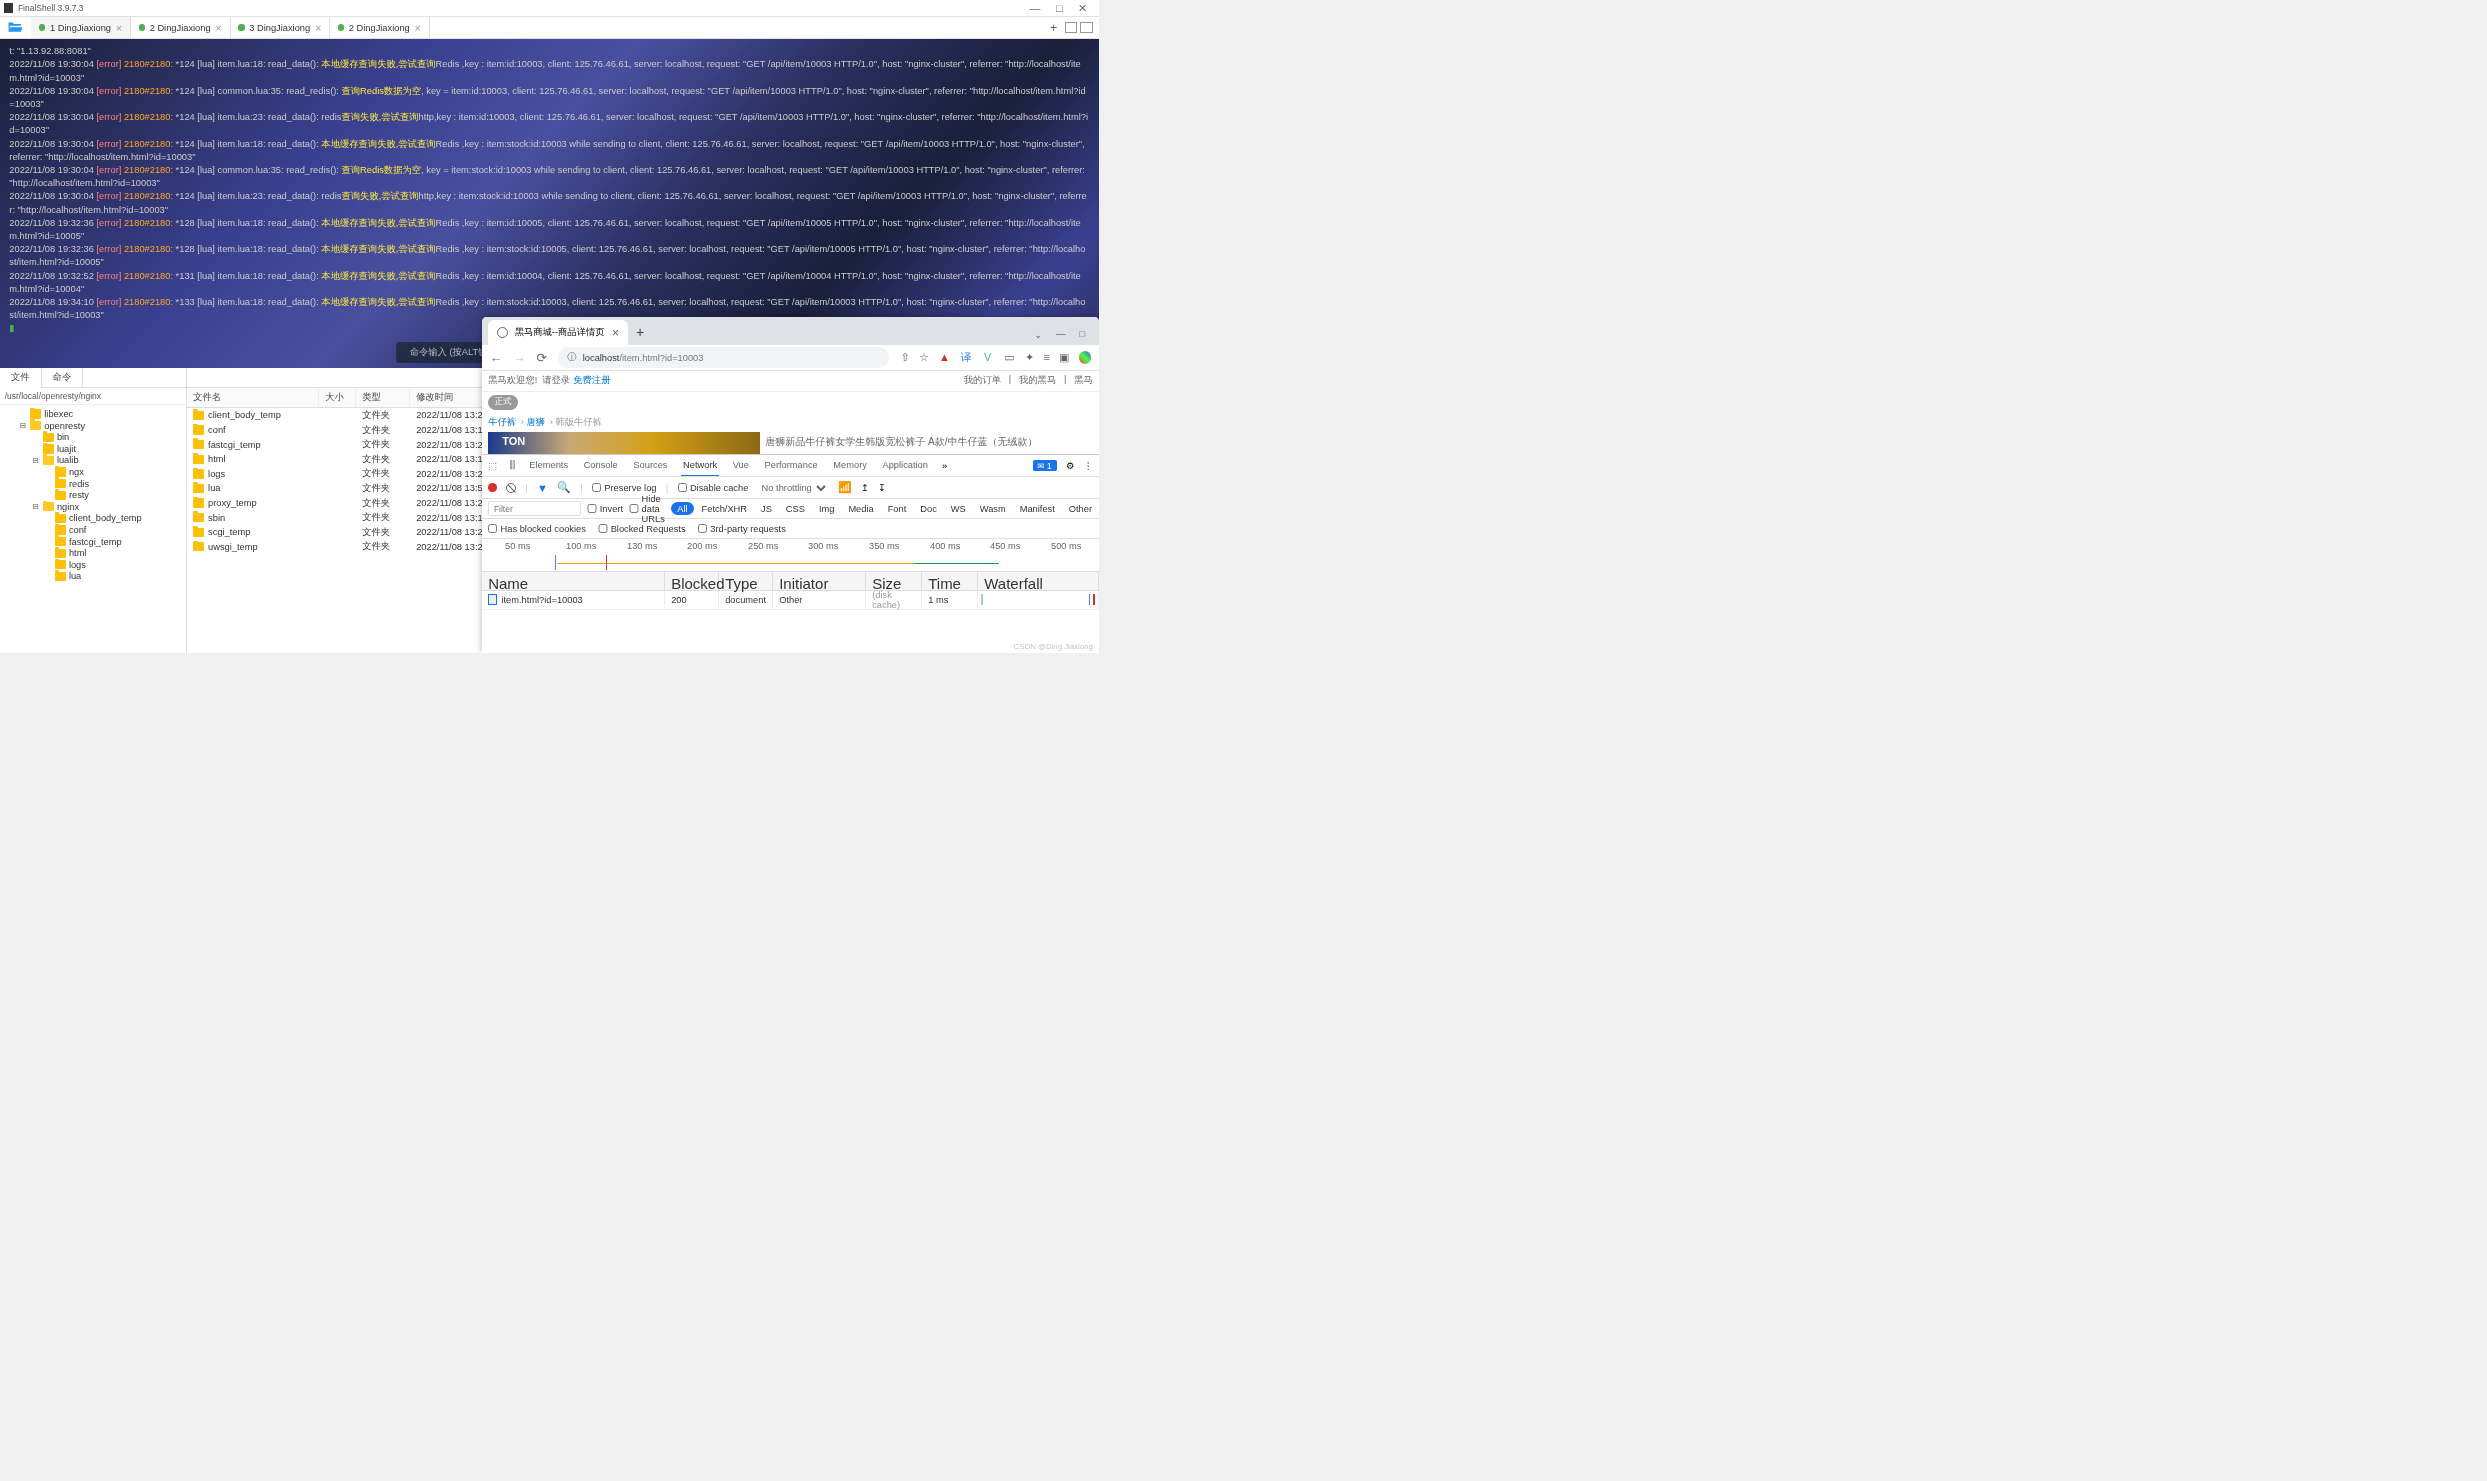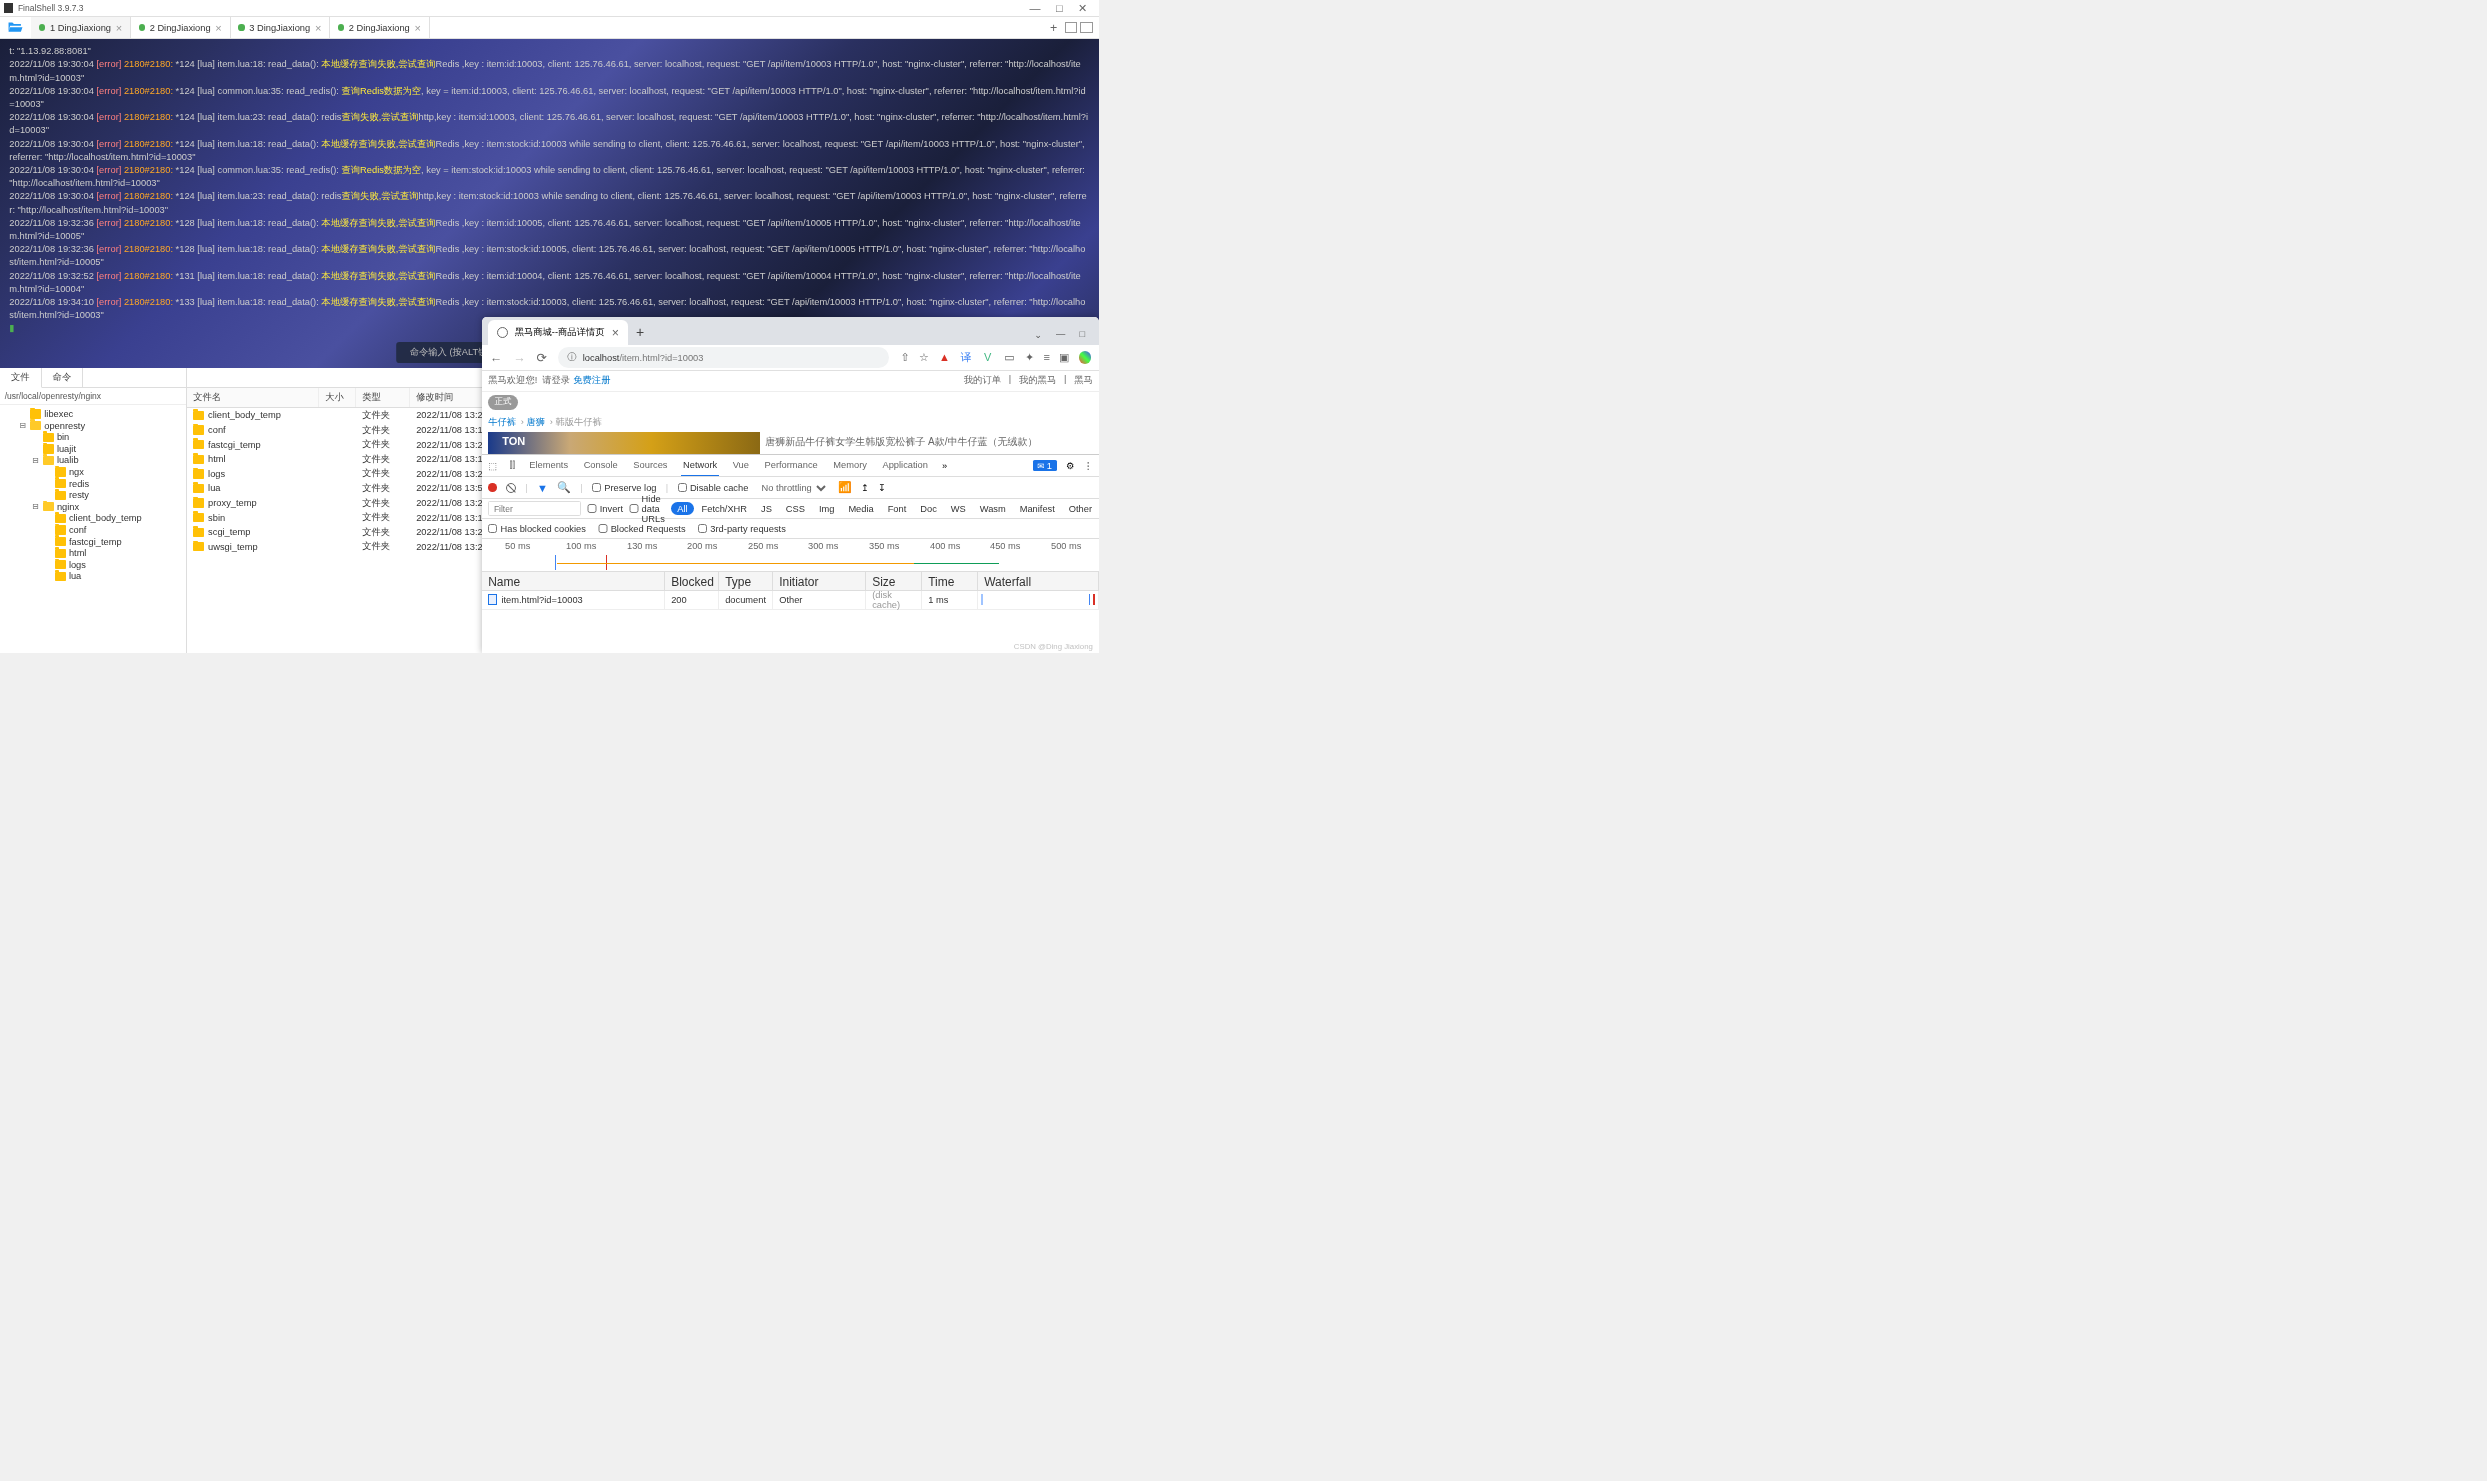--- a/index.html
+++ b/index.html
@@ -109,21 +109,21 @@
 .dt-pill.active{background:#1a73e8;color:#fff}
 .dt-filter3{display:flex;align-items:center;height:20px;border-bottom:0.8px solid #ddd;padding:0 6.2px;gap:12.4px;font-size:9.3px}
 .dt-timeline{height:33px;border-bottom:0.8px solid #ddd;position:relative;padding-top:1.6px}
 .dt-tl-labels{display:flex;font-size:7.8px;color:#666;padding:0 6.2px;position:relative;height:11px}
 .dt-tl-label{position:absolute}
 .dt-tl-chart{position:relative;height:18.7px;margin-top:1.6px}
 .dt-bar{position:absolute;height:1.6px;top:9.3px}
 .dt-line{position:absolute;width:0.8px;top:1.6px;bottom:1.6px}
 .dt-table{flex:1}
 .dt-th{display:flex;border-bottom:0.8px solid #ddd;background:#f5f5f5;height:18.7px}
-.dt-th-cell{padding:3.1px 6.2px;border-right:0.8px solid #ddd;color:#333;font-size:12px}
+.dt-th-cell{padding:3.1px 6.2px;border-right:0.8px solid #ddd;color:#333;font-size:15px}
 .dt-td{display:flex;height:18.7px;border-bottom:0.8px solid #eee}
 .dt-td-cell{padding:2.3px 6.2px;border-right:0.8px solid #eee;color:#333;font-size:9.3px;display:flex;align-items:center;gap:3.9px}
 .c-name{width:183px}
 .c-status{width:54px}
 .c-type{width:54px}
 .c-init{width:93px}
 .c-size{width:56px}
 .c-time{width:56px}
 .c-wf{flex:1;position:relative}
 .doc-icon{width:9.3px;height:11px;border:0.8px solid #1a73e8;background:#e8f0fe;position:relative}

